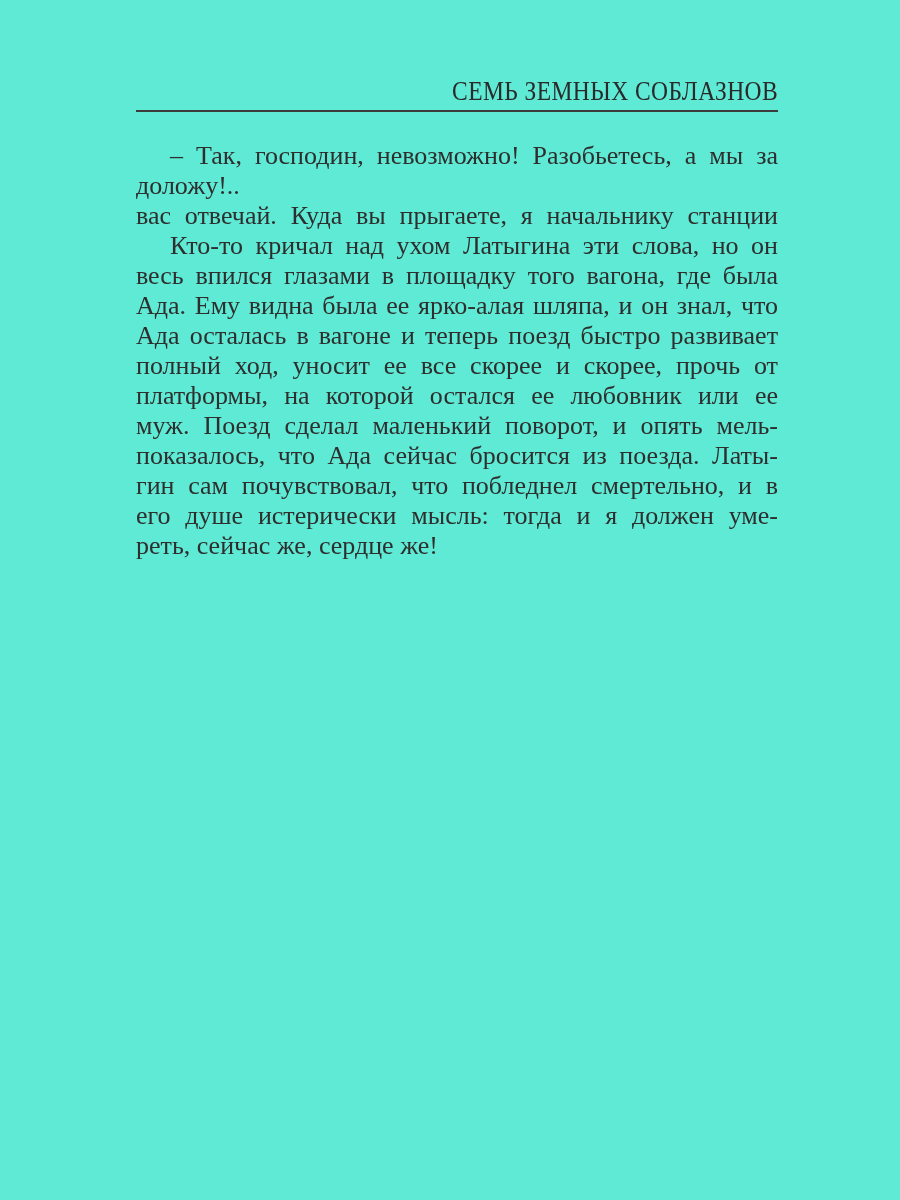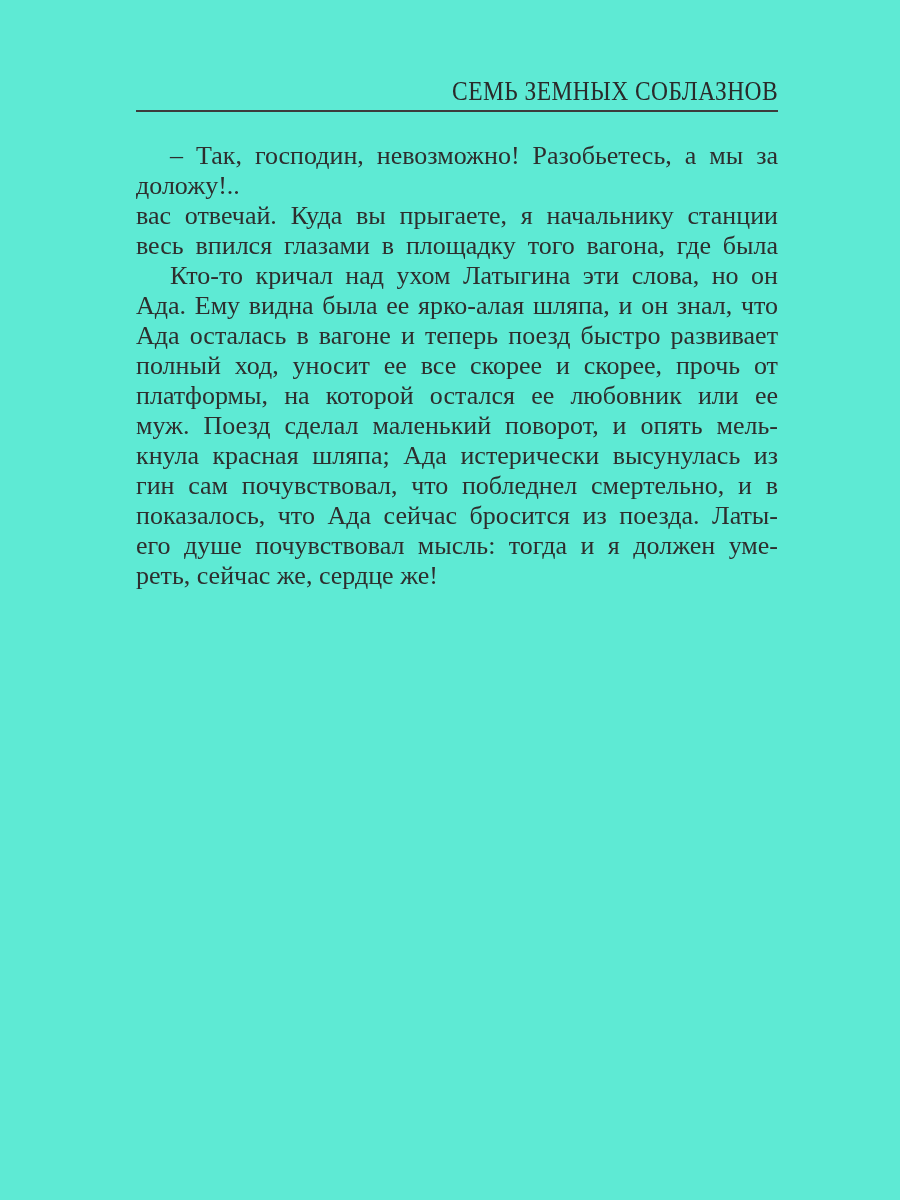--- a/index.html
+++ b/index.html
@@ -72,29 +72,28 @@
 
     <div class="body-text">
 
       <div class="paragraph">
         <div class="line para-start">– Так, господин, невозможно! Разобьетесь, а мы за</div>
         <div class="line para-end">доложу!..</div>
         <div class="line">вас отвечай. Куда вы прыгаете, я начальнику станции</div>
       </div>
 
       <div class="paragraph">
+        <div class="line para-start">Кто-то кричал над ухом Латыгина эти слова, но он</div>
         <div class="line">весь впился глазами в площадку того вагона, где была</div>
-        <div class="line para-start">Кто-то кричал над ухом Латыгина эти слова, но он</div>
         <div class="line">Ада. Ему видна была ее ярко-алая шляпа, и он знал, что</div>
         <div class="line">Ада осталась в вагоне и теперь поезд быстро развивает</div>
         <div class="line">полный ход, уносит ее все скорее и скорее, прочь от</div>
         <div class="line">платформы, на которой остался ее любовник или ее</div>
         <div class="line">муж. Поезд сделал маленький поворот, и опять мель-</div>
-        <div class="line">кнула красная шляпа; Ада истерически высунулась из</div>
+        <div class="line">показалось, что Ада сейчас бросится из поезда. Латы-</div>
         <div class="line">гин сам почувствовал, что побледнел смертельно, и в</div>
-        <div class="line">показалось, что Ада сейчас бросится из поезда. Латы-</div>
-        <div class="line">его душе почувствовал мысль: тогда и я должен уме-</div>
+        <div class="line">его душе истерически мысль: тогда и я должен уме-</div>
         <div class="line para-end">реть, сейчас же, сердце же!</div>
       </div>
 
     </div>
   </div>
 </div>
 
 </body></html>

